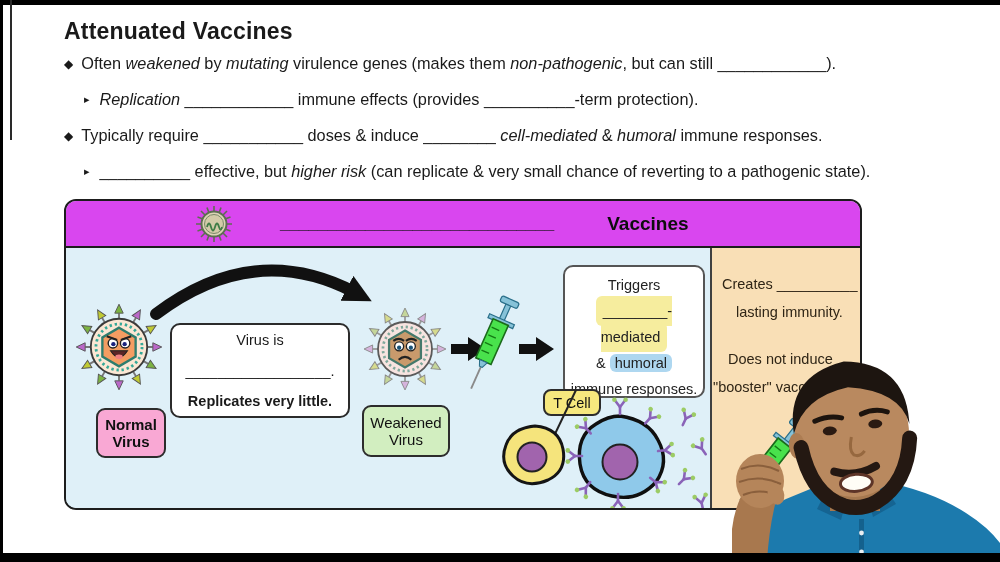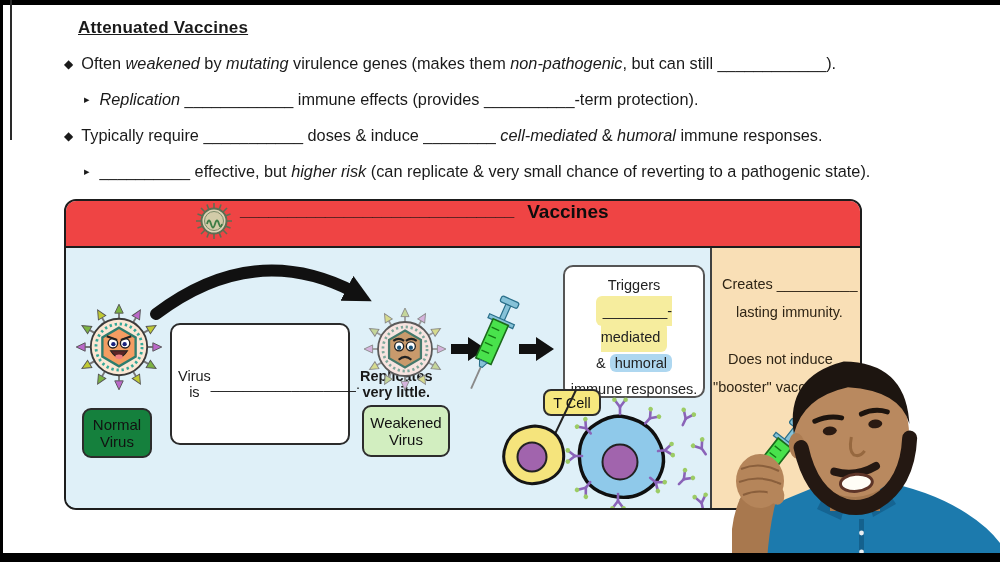--- a/index.html
+++ b/index.html
@@ -5,48 +5,48 @@
   html,body{margin:0;padding:0;background:#fff;}
   .stage{position:relative;width:1000px;height:562px;background:#fff;overflow:hidden;
          font-family:"Liberation Sans","DejaVu Sans",sans-serif;color:#1a1a1a;}
   
   .frame-top{position:absolute;left:0;top:0;width:1000px;height:5px;background:#000;}
   .frame-left{position:absolute;left:0;top:0;width:3px;height:553px;background:#000;}
   .frame-left2{position:absolute;left:10px;top:0;width:2px;height:140px;background:#2a2a2a;}
   .frame-bottom{position:absolute;left:0;top:553px;width:1000px;height:9px;background:#000;z-index:40;}
 
   
-  .page-title{position:absolute;left:64px;top:18px;font-size:17px;font-weight:bold;
-              text-decoration:underline;letter-spacing:.2px;margin-left:14px;}
+  .page-title{position:absolute;left:64px;top:18px;font-size:23px;font-weight:bold;
+              letter-spacing:.2px;}
   .note-row{position:absolute;display:flex;align-items:center;font-size:16.3px;white-space:nowrap;}
   .note-row .dm{font-size:12px;margin-right:8px;}
   .note-row .tri{font-size:11px;margin-right:10px;}
   .r1{left:64px;top:54px;} .r2{left:84px;top:90px;} .r3{left:64px;top:126px;} .r4{left:84px;top:162px;}
   em{font-style:italic;}
 
   
   .diagram{position:absolute;left:64px;top:199px;width:798px;height:311px;border:2px solid #1d1d1d;
            border-radius:12px;overflow:hidden;box-sizing:border-box;background:#DFF0F8;z-index:1;}
-  .d-header{position:relative;height:45px;background:#ef4444;border-bottom:2px solid #1d1d1d;
-            display:flex;}
+  .d-header{position:relative;height:45px;background:#d946ef;border-bottom:2px solid #1d1d1d;
+            display:flex;align-items:center;gap:40px;}
   .d-header .hicon{margin-left:128px;width:40px;height:40px;flex:0 0 auto;}
   .d-header .hblank{font-size:17px;font-weight:bold;margin-left:6px;letter-spacing:0;color:#111;}
   .d-header .htitle{font-size:19px;font-weight:bold;margin-left:13px;color:#0d0d0d;}
   .d-body{position:relative;display:flex;height:260px;}
   .d-blue{position:relative;flex:1;background:#DFF0F8;}
   .d-side{position:relative;width:150px;background:#F9DFB6;border-left:2px solid #404040;box-sizing:border-box;}
 
   .virus{position:absolute;}
   .glabel{position:absolute;display:flex;align-items:center;justify-content:center;text-align:center;
           white-space:pre-line;border:2px solid #2c2c2c;border-radius:9px;font-size:15px;line-height:1.15;color:#111;}
-  .lbl-normal{left:16px;top:160px;width:66px;height:46px;background:#15803d;}
+  .lbl-normal{left:30px;top:160px;width:66px;height:46px;background:#f9a8d4;font-weight:bold;}
   .lbl-weak{left:296px;top:157px;width:84px;height:48px;background:#D2EEC0;}
   .curve-arrow{position:absolute;left:80px;top:2px;}
-  .vbox{position:absolute;left:104px;top:75px;width:180px;height:122px;background:#fff;border:2px solid #2b2b2b;
-        border-radius:10px;box-sizing:border-box;display:flex;flex-direction:row;justify-content:space-between;
+  .vbox{position:absolute;left:104px;top:75px;width:180px;height:95px;background:#fff;border:2px solid #2b2b2b;
+        border-radius:10px;box-sizing:border-box;display:flex;flex-direction:column;justify-content:space-between;
         align-items:center;padding:7px 6px;font-size:14.5px;text-align:center;}
   .vbox .bold{font-weight:bold;font-size:14.5px;}
   .blockarrow{position:absolute;width:38px;height:26px;}
   .ba1{left:384px;top:88px;} .ba2{left:452px;top:88px;}
   .syr-blue{position:absolute;left:403px;top:44px;width:44px;height:104px;transform:rotate(24deg);}
   .trig{position:absolute;left:497px;top:17px;width:142px;height:133px;background:#fff;border:2px solid #555;
         border-radius:10px;box-sizing:border-box;text-align:center;font-size:14.5px;padding-top:5px;line-height:26px;color:#222;}
   .hl-y{background:#F6ED9E;border-radius:6px;padding:7px 7px;}
   .hl-b{background:#AED7F0;border-radius:6px;padding:1px 5px;}
   .tcell-lbl{position:absolute;left:477px;top:141px;width:58px;height:27px;background:#F6E87E;border:2px solid #2c2c2c;

